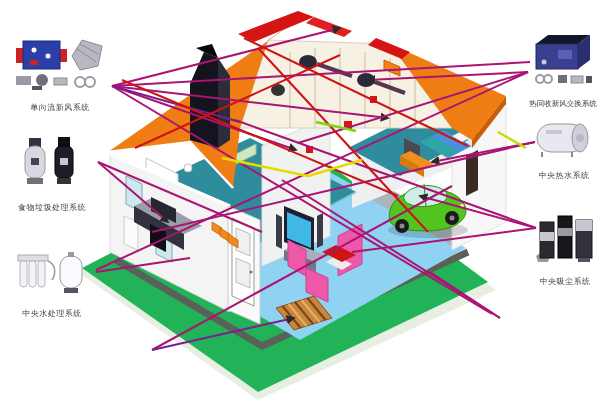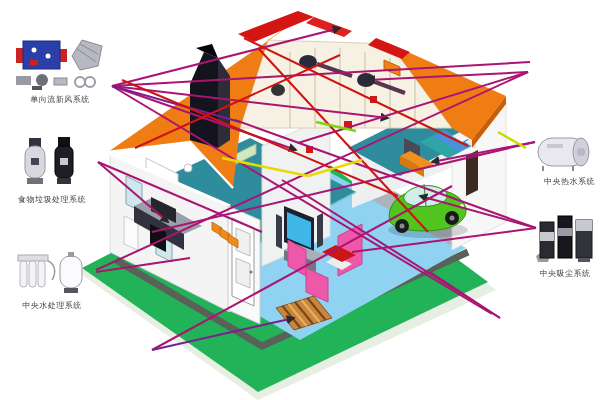--- a/index.html
+++ b/index.html
@@ -1,21 +1,21 @@
 <!DOCTYPE html>
 <html><head>
 <meta charset="utf-8">
 <style>
   html,body{margin:0;padding:0;background:#fff;}
   .stage{
     position:relative;width:600px;height:400px;background:#ffffff;overflow:hidden;
     font-family:"DejaVu Sans",sans-serif;
   }
   .scene{position:absolute;left:0;top:0;width:600px;height:400px;}
-  .sys{position:absolute;display:flex;flex-direction:column;align-items:center;gap:4px;}
+  .sys{position:absolute;display:flex;flex-direction:column;align-items:center;gap:12px;}
   .sys-label{
     font-size:8px;line-height:1.1;color:#3c3c3c;white-space:nowrap;text-align:center;
     letter-spacing:0.5px;
   }
   .sys-label.sm{font-size:7.5px;letter-spacing:0;}
 </style>
 </head>
 <body>
 
 <div class="stage">
@@ -259,22 +259,37 @@
       <rect x="7" y="42" width="16" height="6" fill="#707078"></rect>
       <rect x="38" y="1" width="12" height="10" fill="#101016"></rect>
       <rect x="35" y="10" width="18" height="32" rx="6" fill="#1e1e26" stroke="#000"></rect>
       <rect x="40" y="22" width="8" height="7" fill="#c8c8d0"></rect>
       <rect x="37" y="42" width="14" height="6" fill="#33333c"></rect>
     </svg>
     <div class="sys-label">食物垃圾处理系统</div>
   </div>
 
 
-
-  <div class="sys" style="left:533px;top:130px;width:62px;align-items:flex-end;">
+  <div class="sys" style="left:528px;top:28px;width:70px;">
+    <svg width="66" height="60" viewBox="0 0 66 60">
+      <polygon points="6,16 18,7 60,7 48,16" fill="#15152a"></polygon>
+      <polygon points="48,16 60,7 60,32 48,41" fill="#2a2f6f"></polygon>
+      <rect x="6" y="16" width="42" height="25" fill="#3a3f8f" stroke="#23286a"></rect>
+      <rect x="28" y="22" width="14" height="9" fill="#5a60b8"></rect>
+      <circle cx="14" cy="34" r="2.5" fill="#c8c8e0"></circle>
+      <circle cx="10" cy="51" r="4" fill="none" stroke="#9a9aa4" stroke-width="2"></circle>
+      <circle cx="18" cy="51" r="4" fill="none" stroke="#9a9aa4" stroke-width="2"></circle>
+      <rect x="28" y="47" width="9" height="8" fill="#707078"></rect>
+      <rect x="41" y="48" width="12" height="7" fill="#b8b8c0" stroke="#8a8a96"></rect>
+      <rect x="56" y="48" width="6" height="7" fill="#55555f"></rect>
+    </svg>
+    <div class="sys-label sm">热回收新风交换系统</div>
+  </div>
+
+  <div class="sys" style="left:533px;top:116px;width:62px;">
     <svg width="60" height="44" viewBox="0 0 60 44">
       <rect x="3" y="8" width="48" height="28" rx="14" fill="#e8e8ee" stroke="#9a9aa4"></rect>
       <ellipse cx="46" cy="22" rx="8" ry="14" fill="#d0d0da" stroke="#9a9aa4"></ellipse>
       <circle cx="46" cy="22" r="4" fill="#b8b8c4"></circle>
       <rect x="12" y="14" width="16" height="4" fill="#c8c8d2"></rect>
       <line x1="8" y1="36" x2="8" y2="41" stroke="#8a8a96" stroke-width="2"></line>
       <line x1="38" y1="36" x2="38" y2="41" stroke="#8a8a96" stroke-width="2"></line>
     </svg>
     <div class="sys-label">中央热水系统</div>
   </div>

